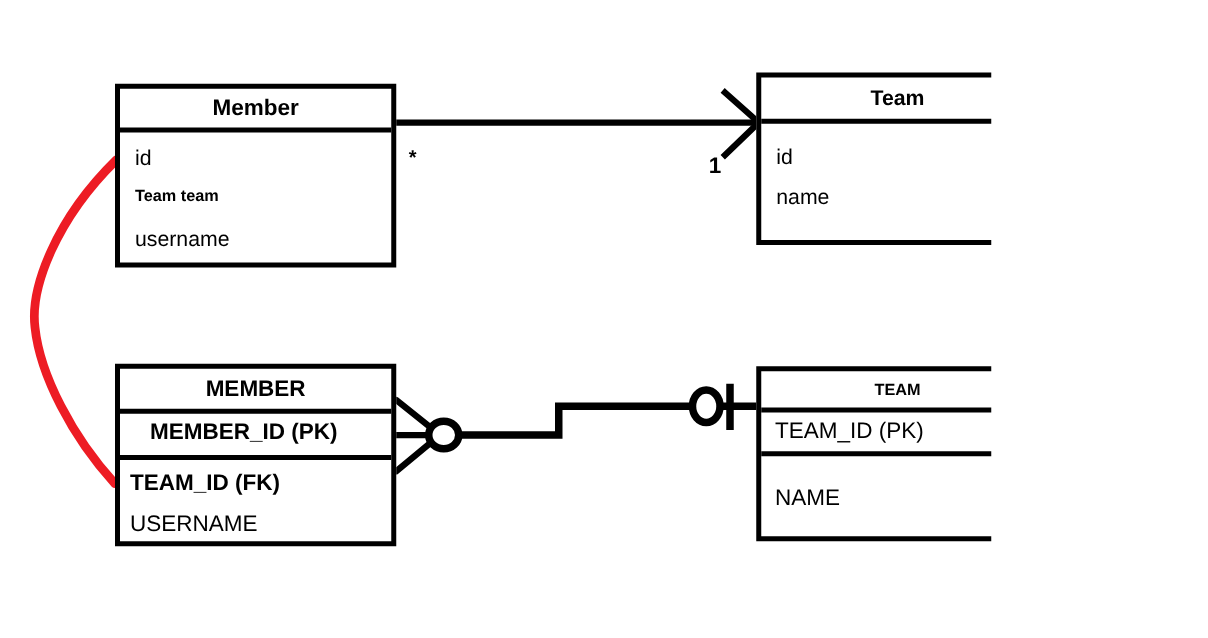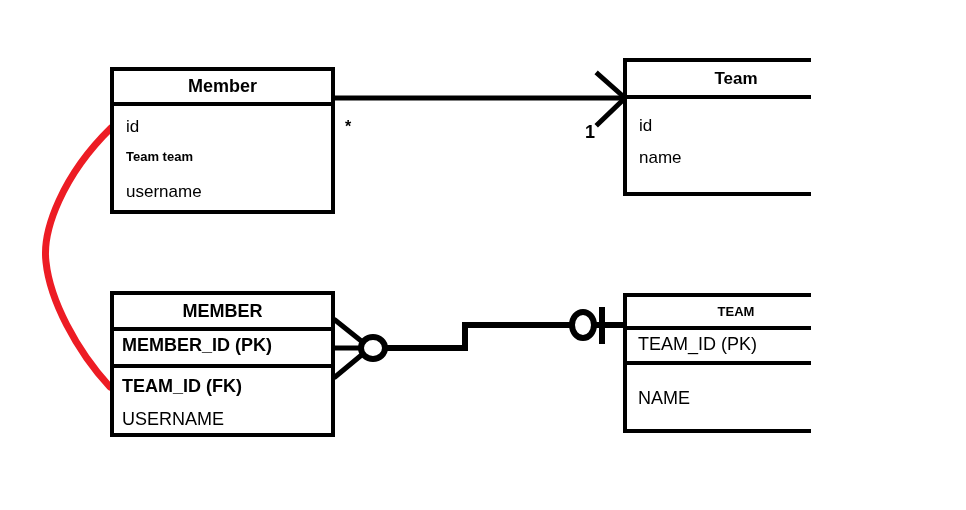--- a/index.html
+++ b/index.html
@@ -9,21 +9,20 @@
   }
   body {
     font-family: "Liberation Sans", sans-serif;
   }
   #canvas {
     position: relative;
     width: 793px;
     height: 510px;
     background: #ffffff;
     overflow: hidden;
-    margin-left: 18px;
   }
   svg.layer {
     position: absolute;
     top: 0;
     left: 0;
     width: 966px;
     height: 510px;
   }
   .entity-box {
     position: absolute;
@@ -104,21 +103,21 @@
     <div class="cell attr-cell" style="left:12px; top:87px; font-size:17px;">name</div>
   </div>
 
   <div class="mult-label" style="left:327px; top:119px; font-size:16px;">*</div>
   <div class="mult-label" style="left:567px; top:123px; font-size:18px;">1</div>
 
   <div class="entity-box" style="left:92px; top:291px; width:225px; height:146px;">
     <div class="divider" style="top:32px;"></div>
     <div class="divider" style="top:69px;"></div>
     <div class="cell title-cell" style="left:0; top:7px; width:100%; font-size:18px;">MEMBER</div>
-    <div class="cell attr-cell" style="left:8px; top:41px; font-size:18px; font-weight:bold;">MEMBER_ID (PK)</div>
+    <div class="cell attr-cell" style="left:24px; top:41px; font-size:18px; font-weight:bold;">MEMBER_ID (PK)</div>
     <div class="cell attr-cell" style="left:8px; top:82px; font-size:18px; font-weight:bold;">TEAM_ID (FK)</div>
     <div class="cell attr-cell" style="left:8px; top:115px; font-size:18px;">USERNAME</div>
   </div>
 
   <div class="entity-box" style="left:605px; top:293px; width:226px; height:140px;">
     <div class="divider" style="top:29px;"></div>
     <div class="divider" style="top:64px;"></div>
     <div class="cell title-cell" style="left:0; top:8px; width:100%; font-size:13px;">TEAM</div>
     <div class="cell attr-cell" style="left:11px; top:38px; font-size:18px; font-weight:normal;">TEAM_ID (PK)</div>
     <div class="cell attr-cell" style="left:11px; top:92px; font-size:18px;">NAME</div>

